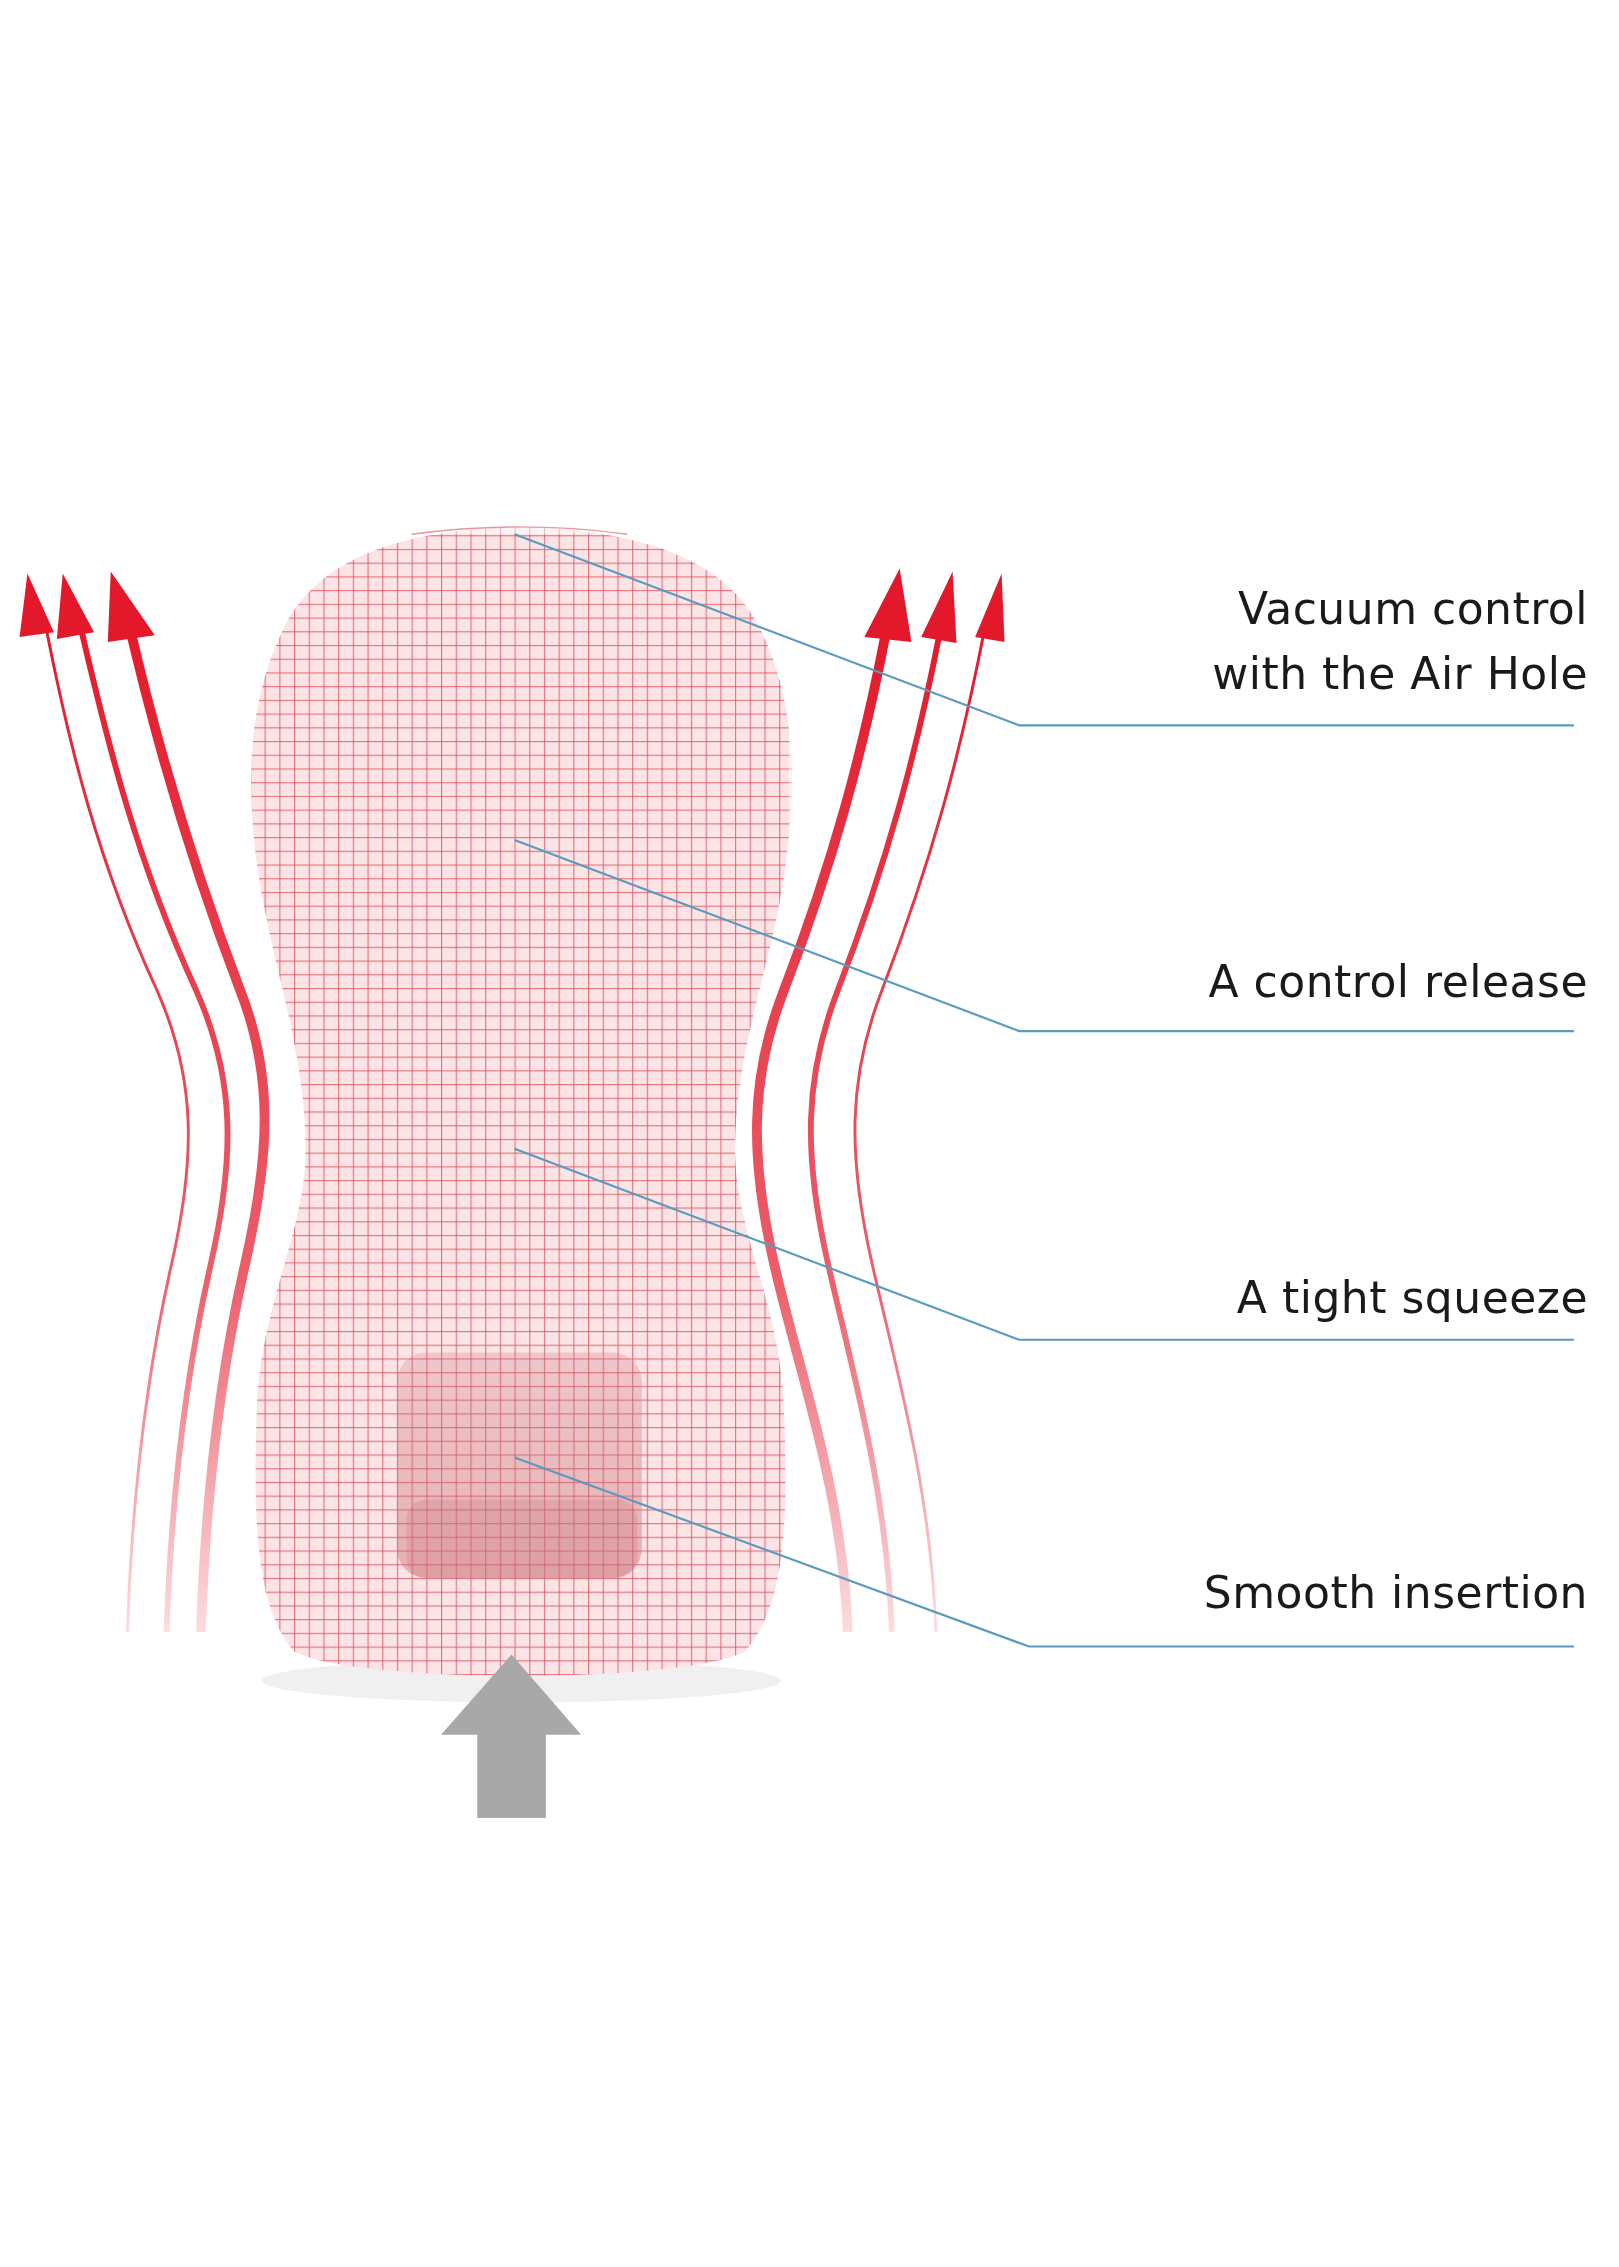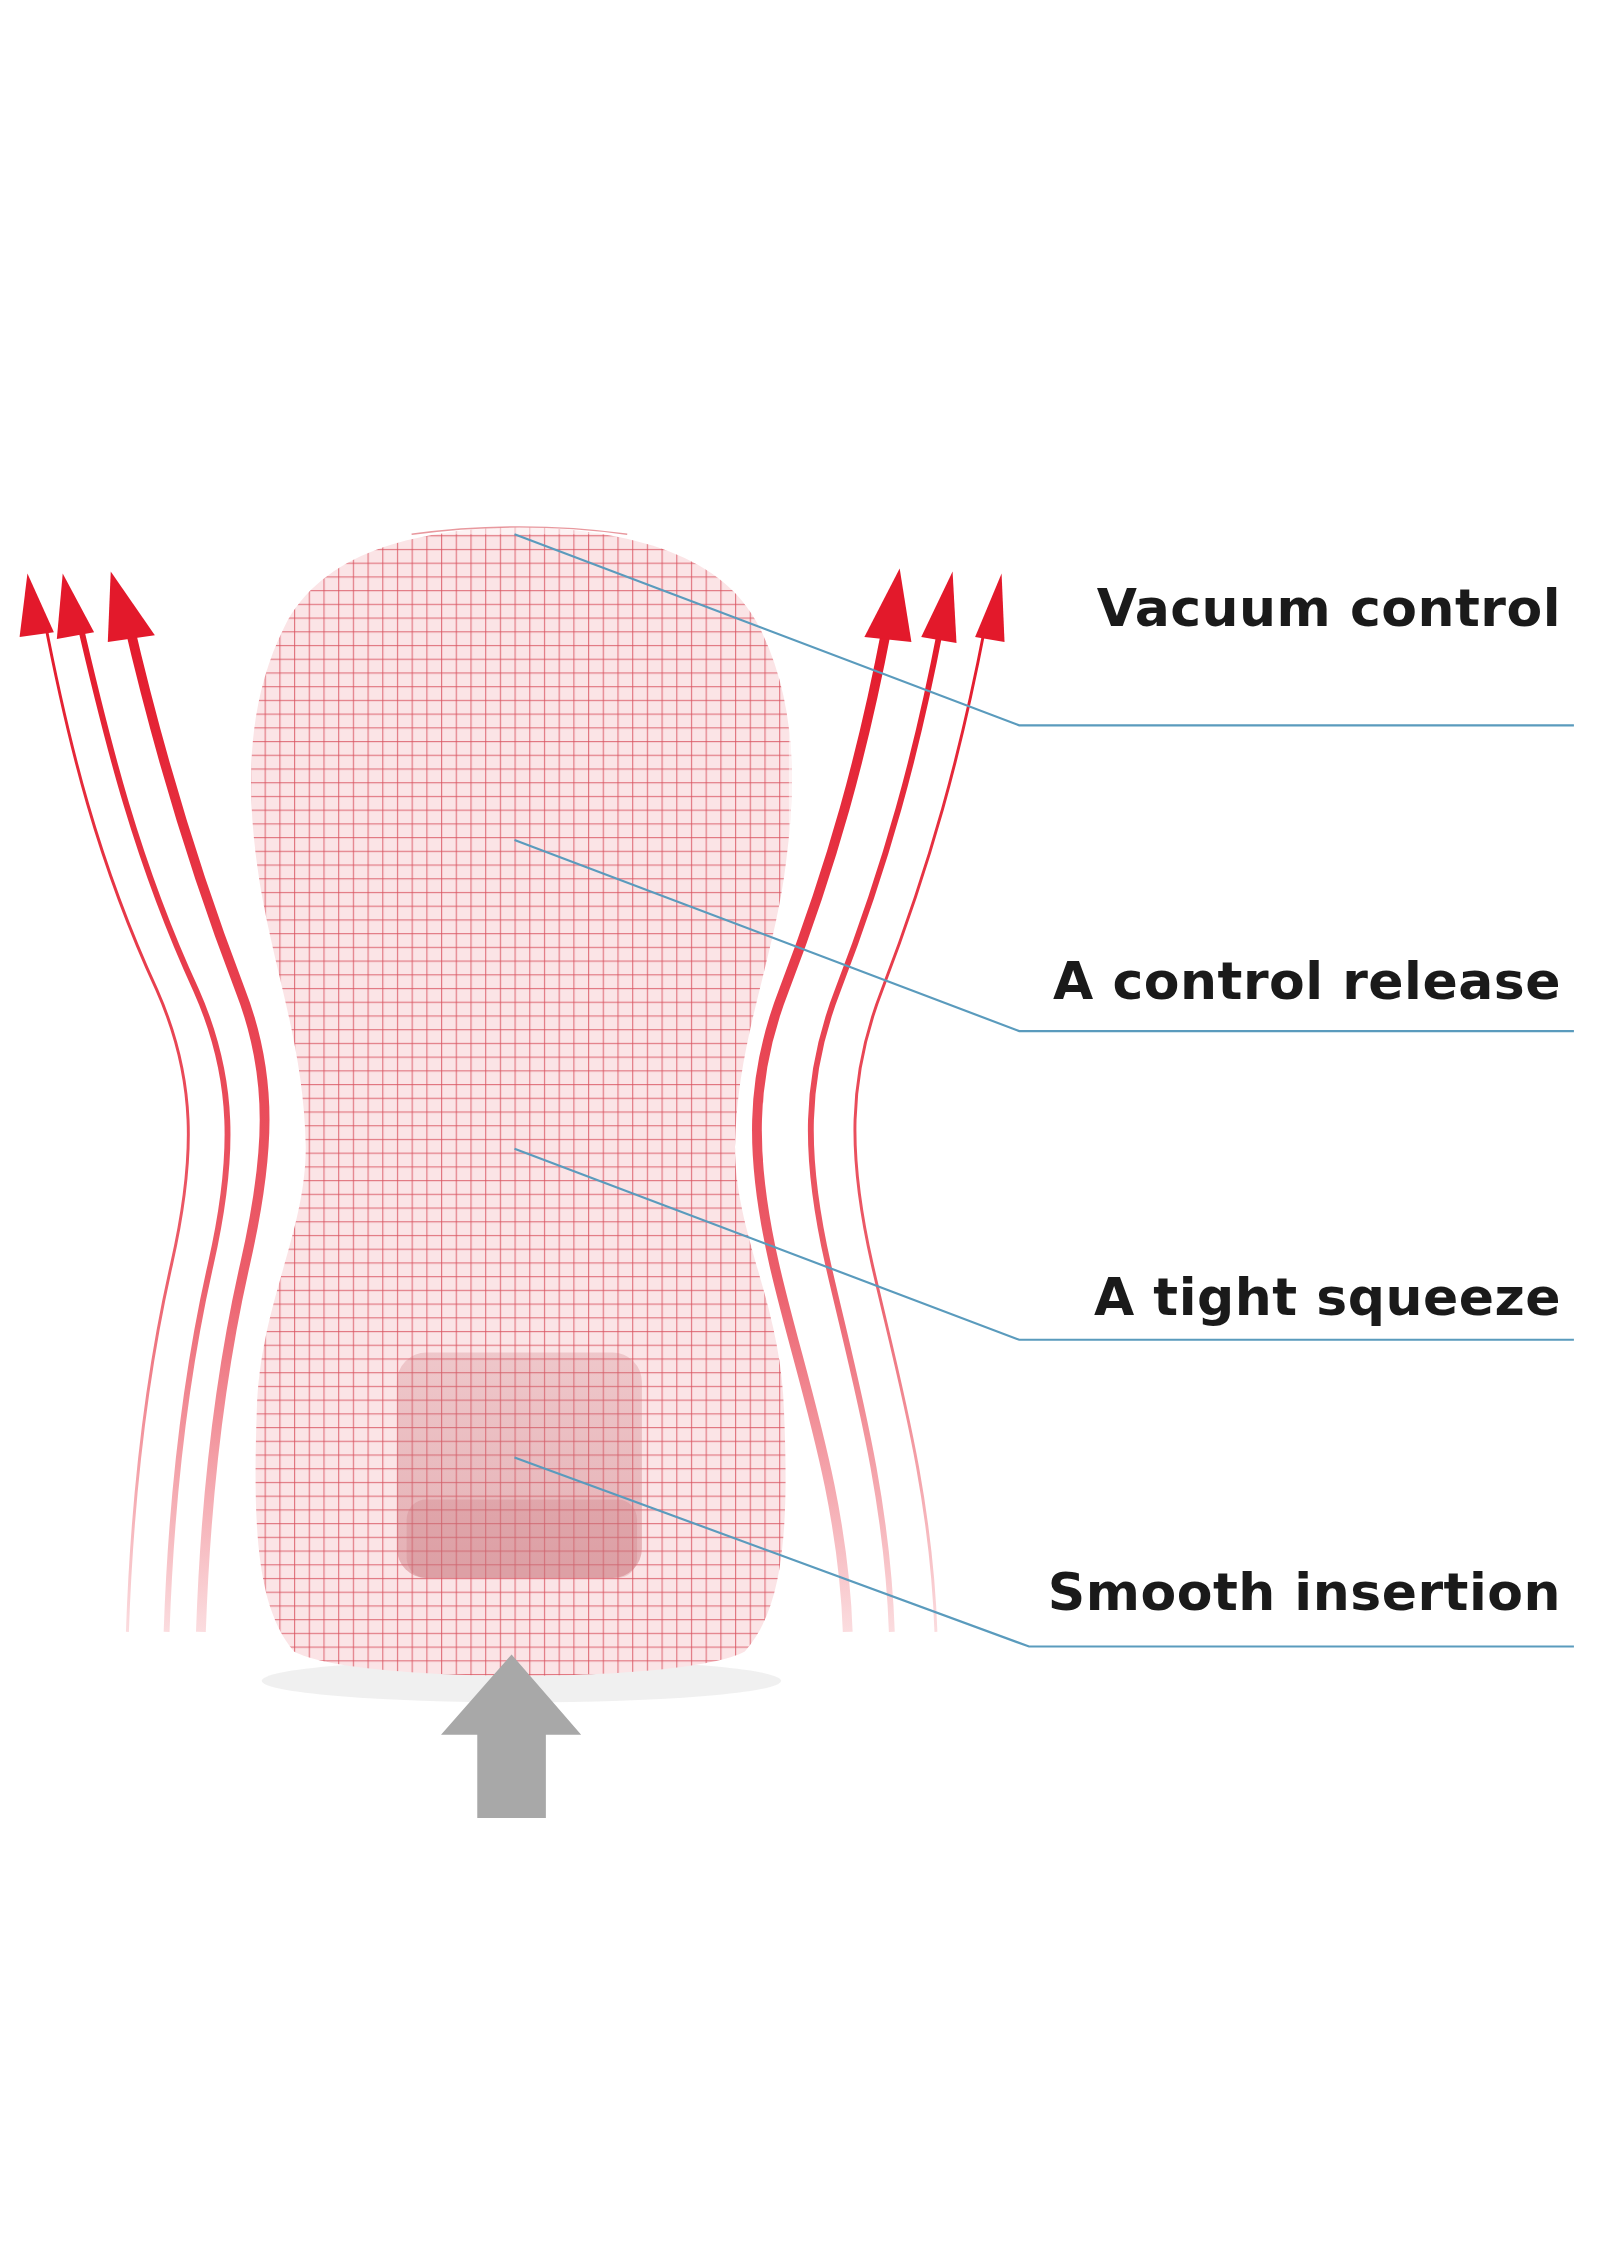--- a/index.html
+++ b/index.html
@@ -1,24 +1,24 @@
 <!DOCTYPE html>
 <html><head>
 <meta charset="utf-8">
 <style>
   html, body { margin: 0; padding: 0; background: #ffffff; }
   body { width: 1619px; height: 2267px; position: relative; overflow: hidden; }
   #diagram { position: absolute; left: 0; top: 0; width: 1619px; height: 2267px; }
   .label {
     position: absolute;
-    right: 58px;
+    right: 31px;
     text-align: right;
     font-family: "DejaVu Sans", sans-serif;
-    font-weight: bold;
-    font-size: 52px;
+    font-weight: normal;
+    font-size: 44px;
     line-height: 65px;
     color: #1a1a1a;
     letter-spacing: 0.5px;
     white-space: nowrap;
   }
 </style>
 </head>
 <body>
 
 <svg id="diagram" viewBox="0 0 1652 2313" xmlns="http://www.w3.org/2000/svg">
@@ -92,20 +92,21 @@
   <g fill="none" stroke="#5a9bbd" stroke-width="2.2">
     <polyline points="525,545 1040,740 1606,740"></polyline>
     <polyline points="525,857 1040,1052 1606,1052"></polyline>
     <polyline points="525,1172 1040,1367 1606,1367"></polyline>
     <polyline points="525,1487 1050,1680 1606,1680"></polyline>
   </g>
 </svg>
 
 <div class="label" style="top:576px;">
   <div>Vacuum control</div>
+  <div>with the Air Hole</div>
 </div>
 <div class="label" style="top:949px;">
   <div>A control release</div>
 </div>
 <div class="label" style="top:1257px;margin-top:8px;">
   <div>A tight squeeze</div>
 </div>
 <div class="label" style="top:1560px;">
   <div>Smooth insertion</div>
 </div>

